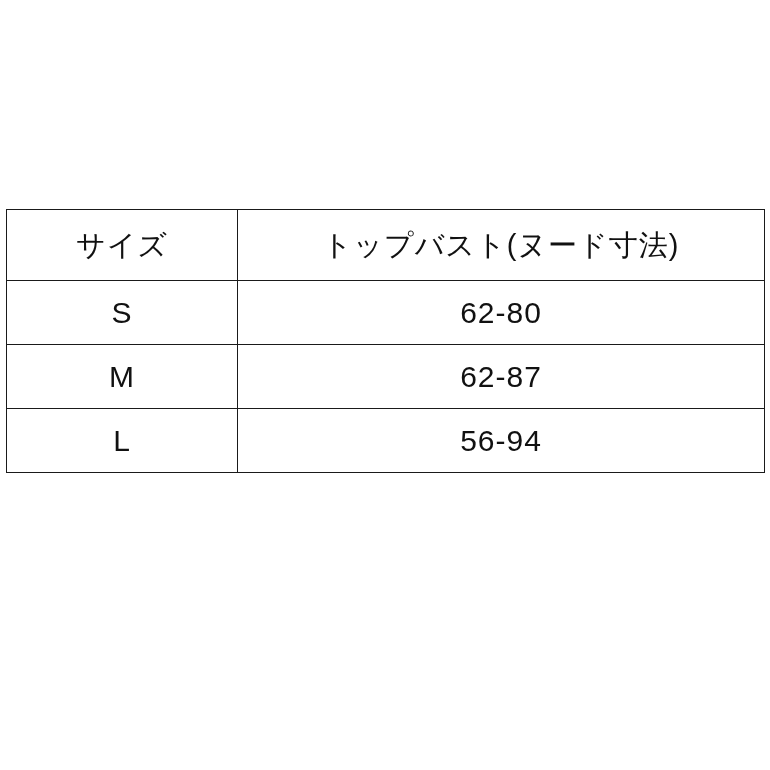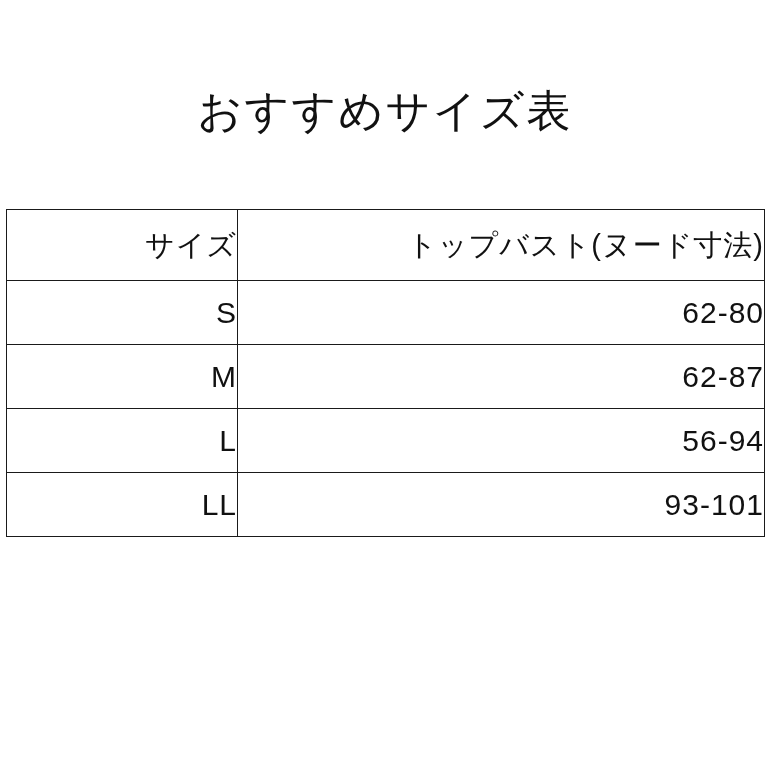--- a/index.html
+++ b/index.html
@@ -36,21 +36,21 @@
     position: absolute;
     top: 209px;
     left: 6px;
     width: 758px;
     border-collapse: collapse;
     table-layout: fixed;
   }
   .size-table td,
   .size-table th {
     border: 1px solid #1a1a1a;
-    text-align: right;
+    text-align: center;
     font-weight: 400;
     color: #111111;
     padding: 0;
   }
   .size-table thead th {
     height: 70px;
     font-size: 29px;
     letter-spacing: 1px;
   }
   .size-table tbody td {
@@ -67,21 +67,20 @@
   .cell-inner {
     display: block;
     line-height: 1;
   }
 </style>
 </head>
 <body>
 
 <div class="page">
 
-  <div class="title">おすすめサイズ表</div>
 
   <table class="size-table">
     <colgroup>
       <col class="col-size">
       <col class="col-bust">
     </colgroup>
     <thead>
       <tr>
         <th>
           <span class="cell-inner">サイズ</span>
@@ -109,24 +108,16 @@
         </td>
       </tr>
       <tr>
         <td>
           <span class="cell-inner">L</span>
         </td>
         <td>
           <span class="cell-inner">56-94</span>
         </td>
       </tr>
-      <tr>
-        <td>
-          <span class="cell-inner">LL</span>
-        </td>
-        <td>
-          <span class="cell-inner">93-101</span>
-        </td>
-      </tr>
     </tbody>
   </table>
 
 </div>
 
 </body></html>

